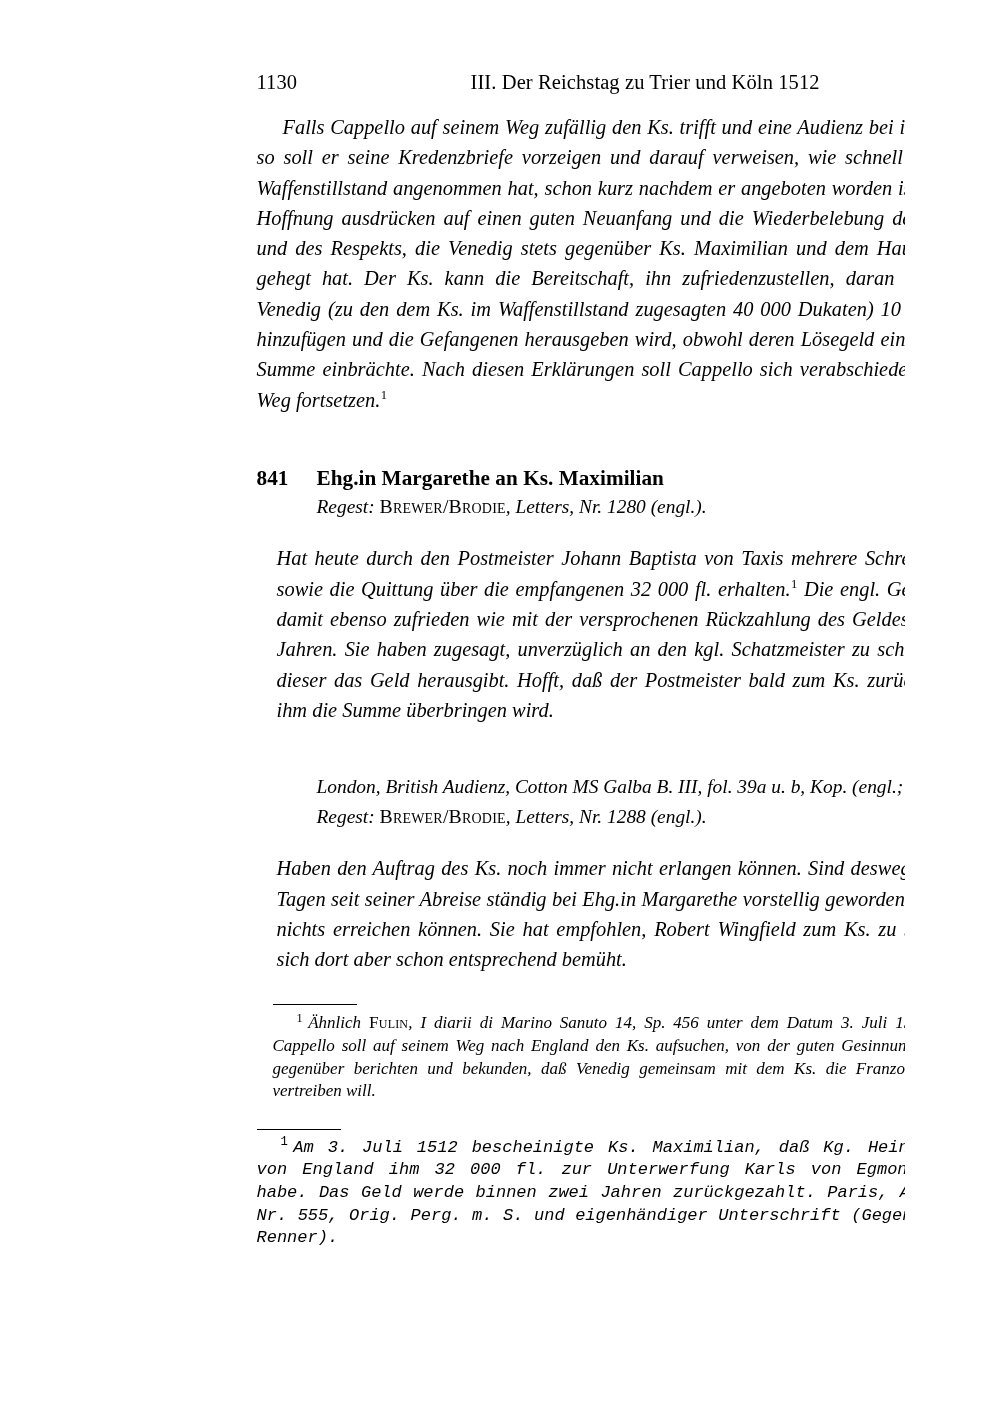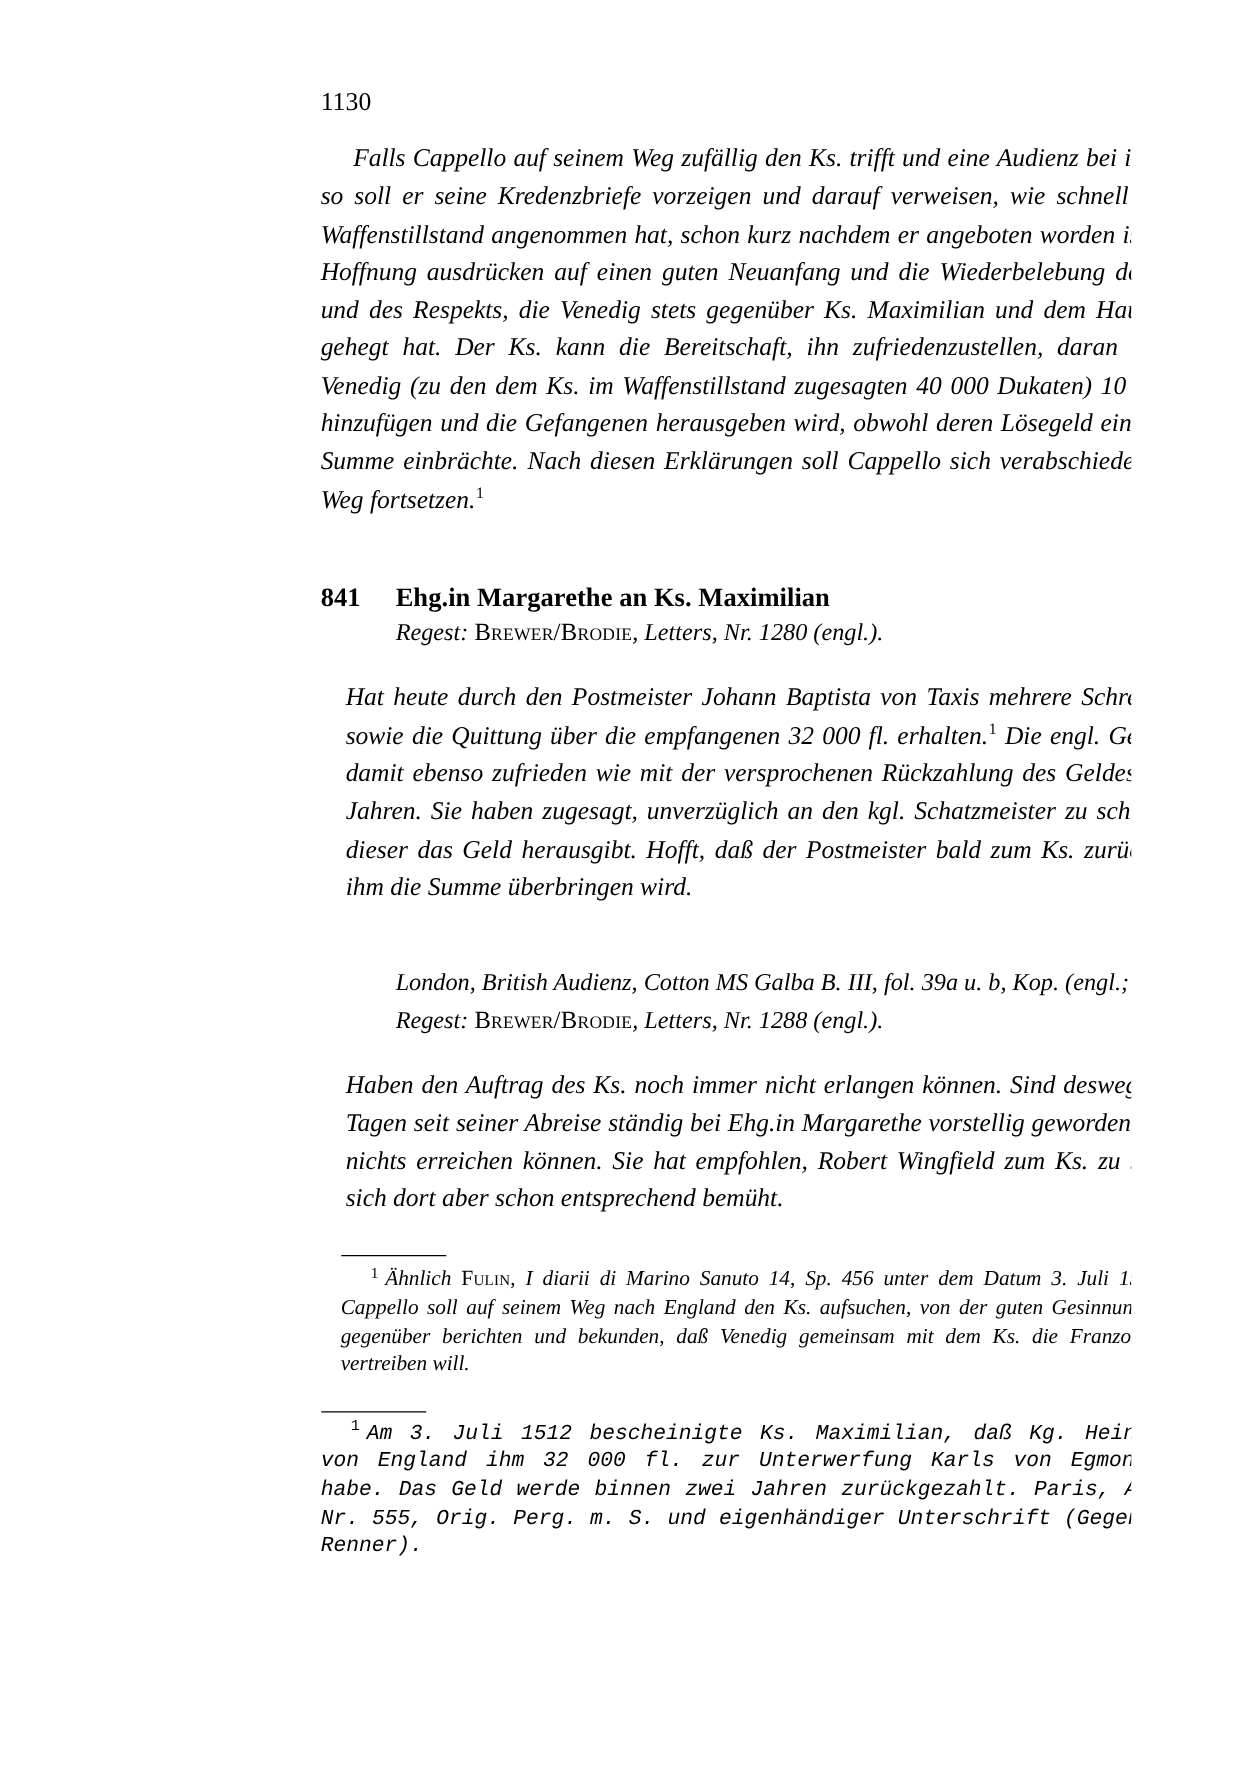--- a/index.html
+++ b/index.html
@@ -138,20 +138,21 @@
   }
 </style>
 </head>
 <body>
 
 <div class="page">
   <div class="content">
 
     <div class="runhead">
       <span class="folio">1130</span>
+      <span class="title">III. Der Reichstag zu Trier und Köln 1512</span>
     </div>
 
 
     <p class="para indent"><span>Falls Cappello auf seinem Weg zufällig den Ks. trifft und eine Audienz bei ihm bekommt, so soll er seine Kredenzbriefe vorzeigen und darauf verweisen, wie schnell Venedig den Waffenstillstand angenommen hat, schon kurz nachdem er angeboten worden ist. Er soll die Hoffnung ausdrücken auf einen guten Neuanfang und die Wiederbelebung der Zuneigung und des Respekts, die Venedig stets gegenüber Ks. Maximilian und dem Haus Österreich gehegt hat. Der Ks. kann die Bereitschaft, ihn zufriedenzustellen, daran ablesen, daß Venedig (zu den dem Ks. im Waffenstillstand zugesagten 40 000 Dukaten) 10 000 Dukaten hinzufügen und die Gefangenen herausgeben wird, obwohl deren Lösegeld eine beachtliche Summe einbrächte. Nach diesen Erklärungen soll Cappello sich verabschieden und seinen Weg fortsetzen.</span><sup class="fn">1</sup></p>
 
     <div class="entry" style="margin-top:50px;">
       <div class="entry-head">
         <span class="num">841</span>
         <span>Ehg.in Margarethe an Ks. Maximilian</span>
       </div>

